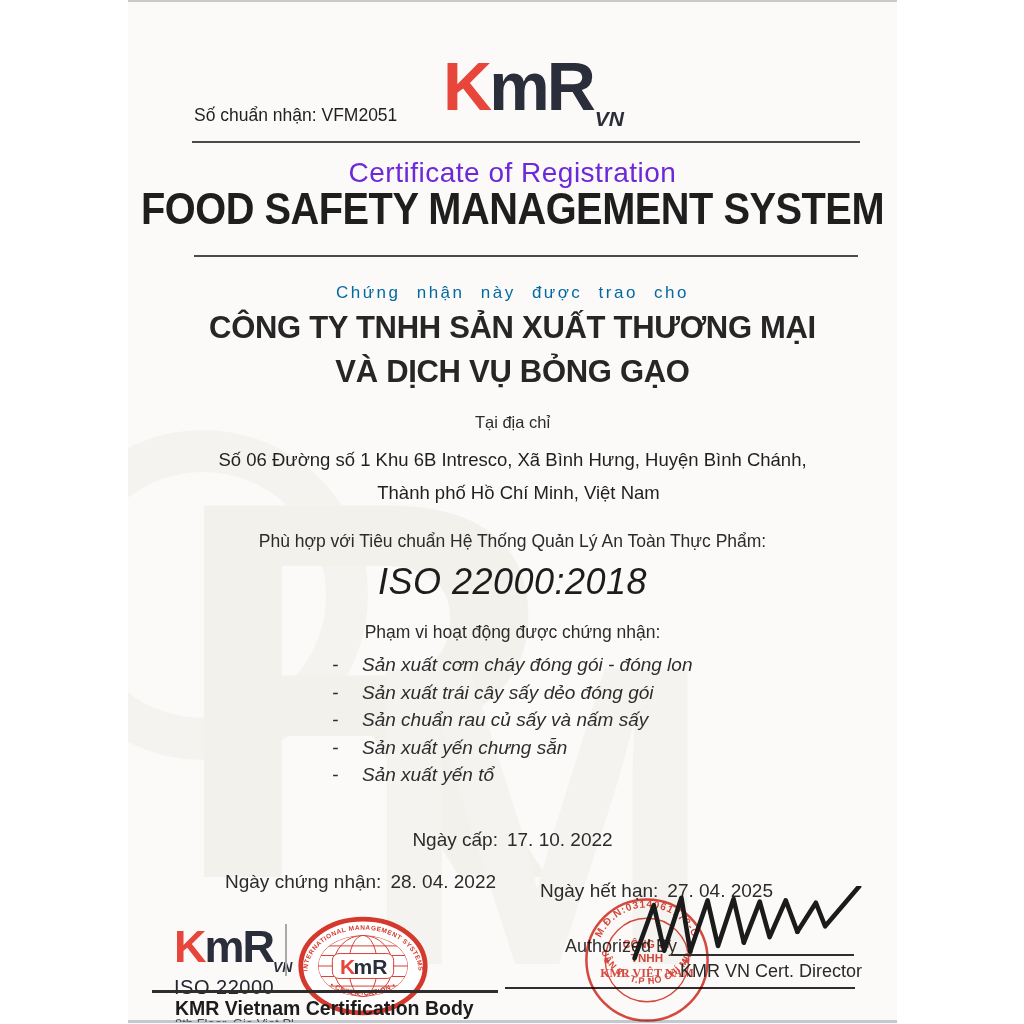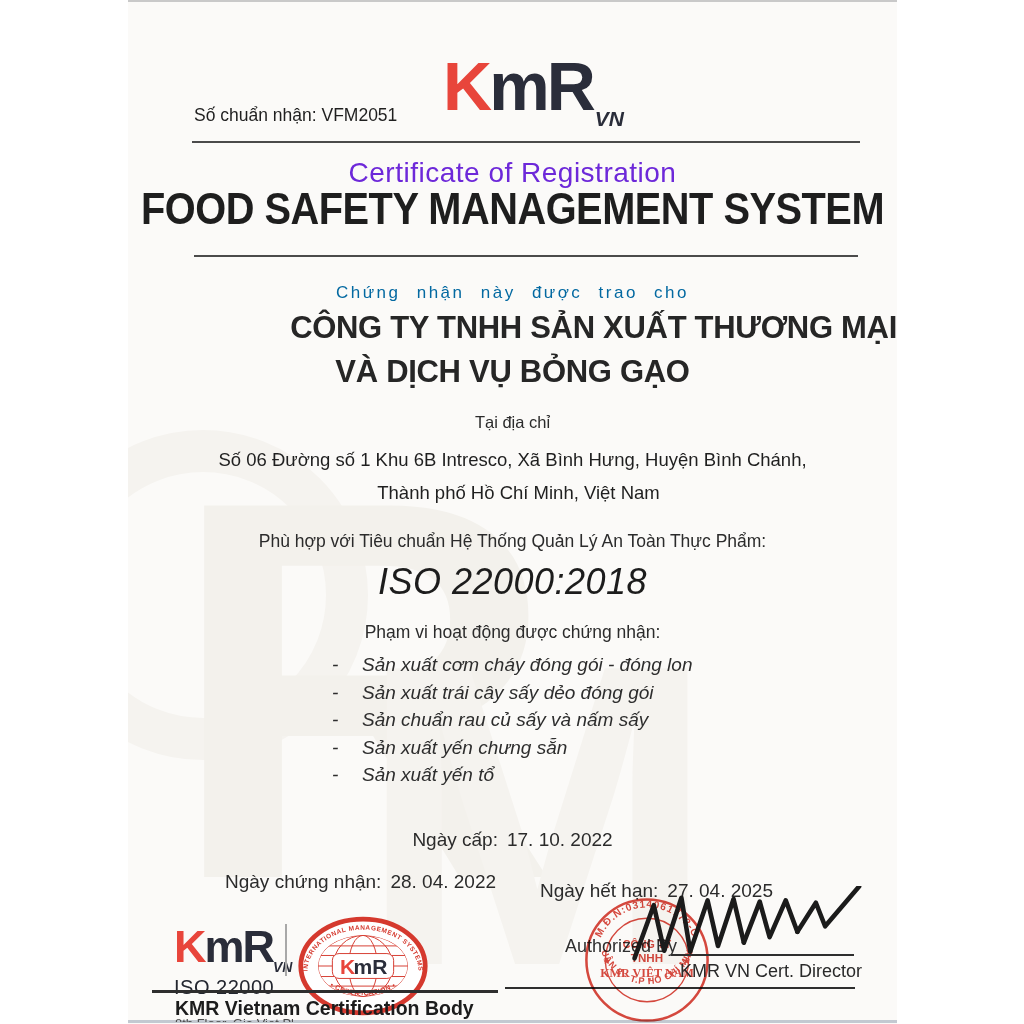--- a/index.html
+++ b/index.html
@@ -32,21 +32,21 @@
   .rule { background:#4b4b4b; height:2px; z-index:2; }
   .rule1 { left:64px; top:141px; width:668px; }
   .rule2 { left:66px; top:255px; width:664px; }
 
   .cert-reg { top:157px; font-size:28px; color:#6d28d9; letter-spacing:0.5px; }
   .fsms { top:184px; font-size:41px; font-weight:bold; color:#1e1e1e; letter-spacing:-0.5px;
           transform:scale(0.97,1.08); transform-origin:center top; }
   .awarded { top:283px; font-size:17px; letter-spacing:2.5px; word-spacing:9px; color:#0369a1; }
 
   .company { font-size:31px; font-weight:bold; color:#262626; letter-spacing:-0.3px; }
-  .company1 { top:310px;text-align:right; }
+  .company1 { top:310px; }
   .company2 { top:354px; }
 
   .at-addr { top:413px; font-size:16.5px; }
   .addr { font-size:18.5px; color:#1f1f1f; }
   .addr1 { top:449px; }
   .addr2 { top:482px;padding-left:12px; }
 
   .conform { top:531px; font-size:17.5px; }
   .iso { top:561px; font-size:36px; font-style:italic; font-weight:400; color:#1c1c1c;
          letter-spacing:0.5px; }

